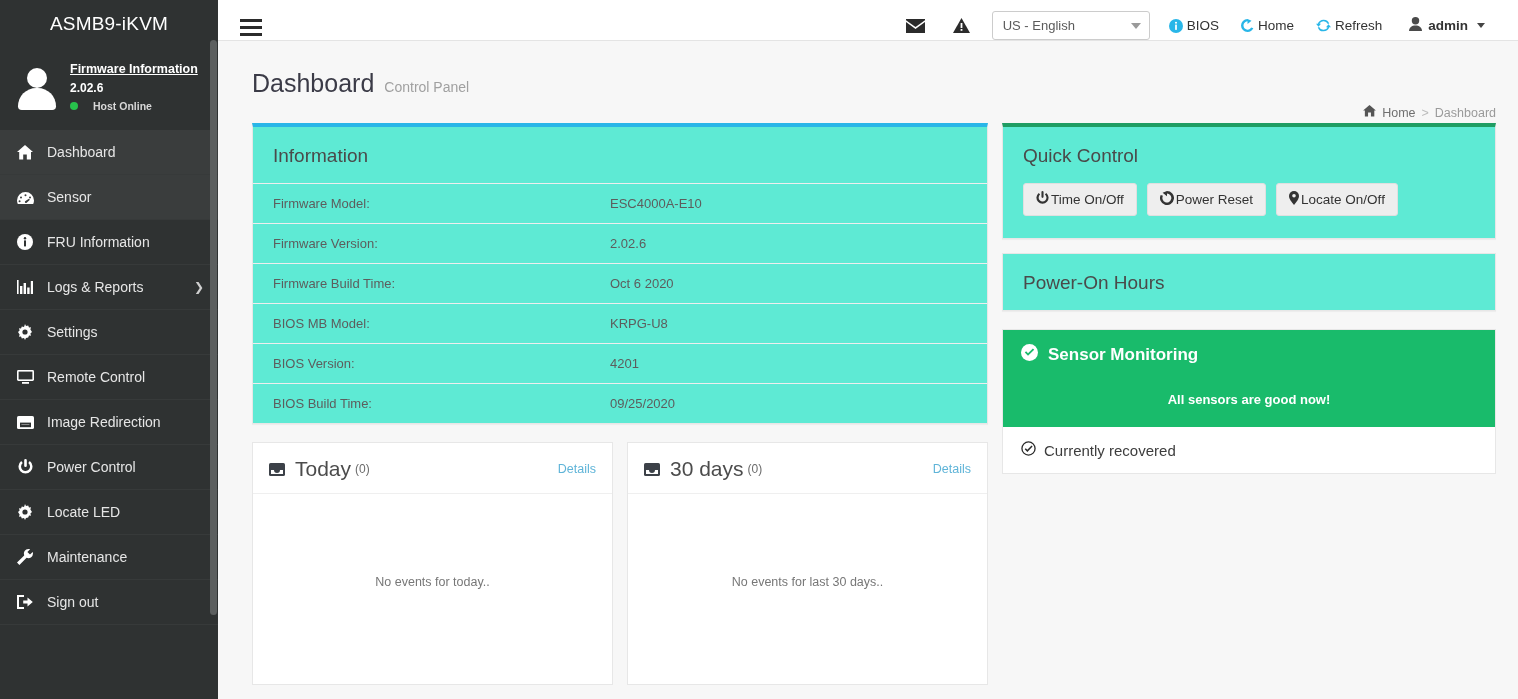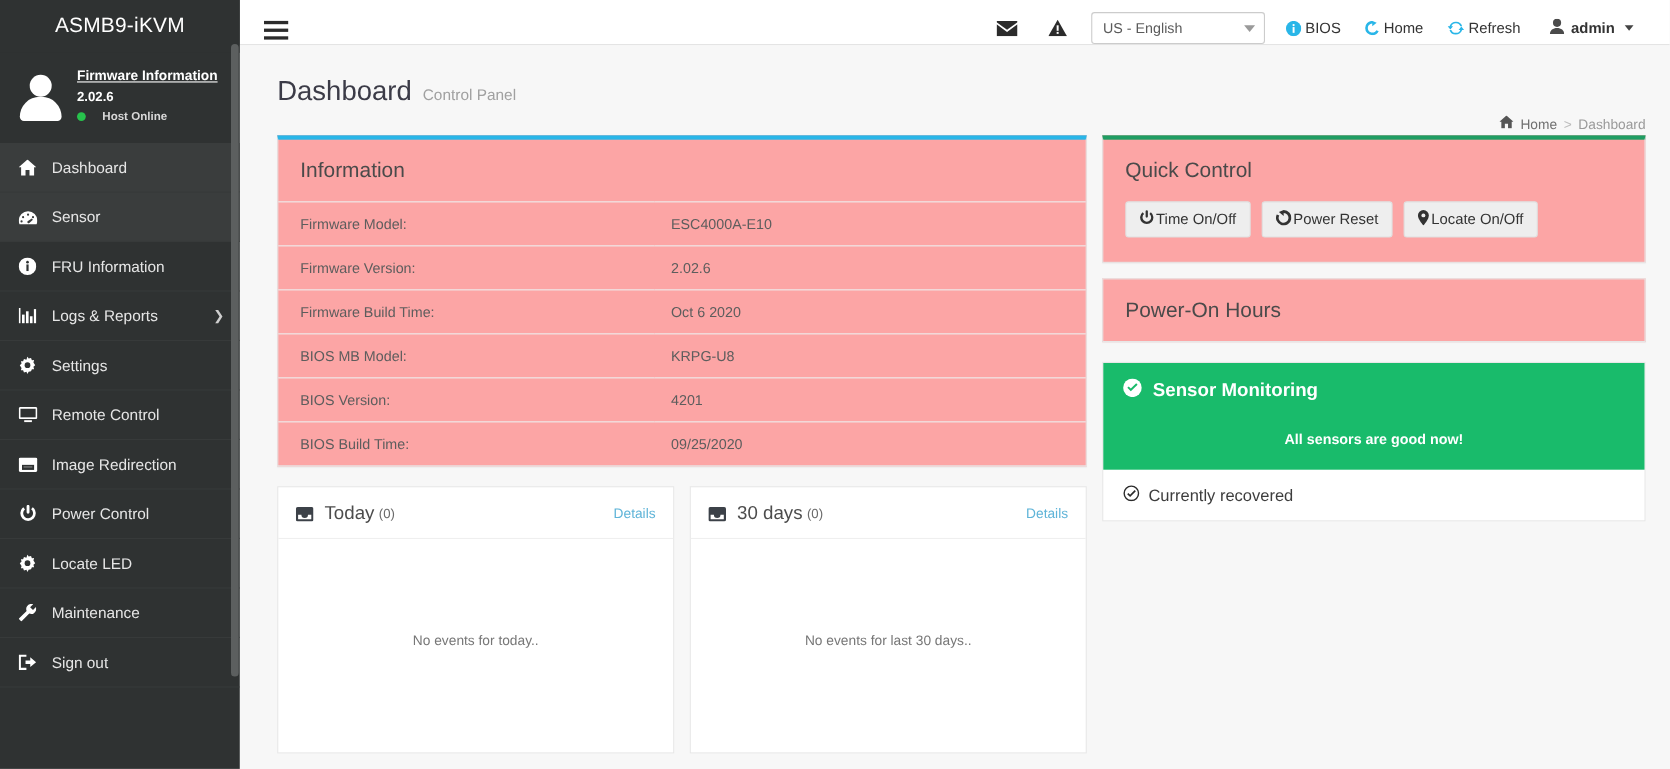--- a/index.html
+++ b/index.html
@@ -118,21 +118,21 @@
   .breadcrumb .home-ic { color: #555; font-size: 12px; }
   .breadcrumb .bc-link { color: #707070; cursor: pointer; }
   .breadcrumb .sep { color: #bbb; }
   .breadcrumb .bc-cur { color: #9a9a9a; }
 
   .grid { display: flex; gap: 14px; padding: 25px 0 0 12px; }
   .col-left { width: 736px; flex: 0 0 736px; }
   .col-right { flex: 1; }
 
   .card {
-    background: #fca5a5; border: 1px solid #e7e7e7;
+    background: #5eead4; border: 1px solid #e7e7e7;
     box-shadow: 0 1px 1px rgba(0,0,0,.04);
   }
   .card.t-blue { border-top: 4px solid #29b6e8; }
   .card.t-green { border-top: 4px solid #1f9d63; }
   .card-title { font-size: 19px; color: #4a4a4a; padding: 18px 20px 16px 20px; font-weight: normal; }
 
   .info-table { width: 100%; border-collapse: collapse; }
   .info-table tr { border-top: 1px solid #eeeeee; }
   .info-table td { padding: 12px 10px 12px 20px; font-size: 13px; color: #5d5d5d; }
   .info-table td.v { padding-left: 15px; }
@@ -154,21 +154,21 @@
   .poh-value .num { font-size: 31px; letter-spacing: 1px; }
   .poh-value .unit { font-size: 14px; vertical-align: super; margin-left: 6px; color: #4a4a4a; }
 
   .ev-row { display: flex; gap: 14px; margin-top: 18px; }
   .ev-card { flex: 1; background: #fff; border: 1px solid #e7e7e7; height: 243px; position: relative; }
   .ev-head {
     display: flex; align-items: center; padding: 14px 16px 12px 16px;
     border-bottom: 1px solid #efefef;
   }
   .ev-head .ev-ic { color: #3c4148; font-size: 14px; margin-right: 10px; display: flex; }
-  .ev-head .ev-title { font-size: 17px; color: #4c4c4c; }
+  .ev-head .ev-title { font-size: 21px; color: #4c4c4c; }
   .ev-head .ev-count { font-size: 12px; color: #6b6b6b; margin-left: 4px; }
   .ev-head .ev-details {
     margin-left: auto; font-size: 12.5px; color: #5fb4d8; cursor: pointer;
   }
   .ev-empty {
     position: absolute; left: 0; right: 0; top: 132px;
     text-align: center; font-size: 12.5px; color: #777;
   }
 
   .sensor-card { margin-top: 18px; background: #fff; border: 1px solid #e7e7e7; }

